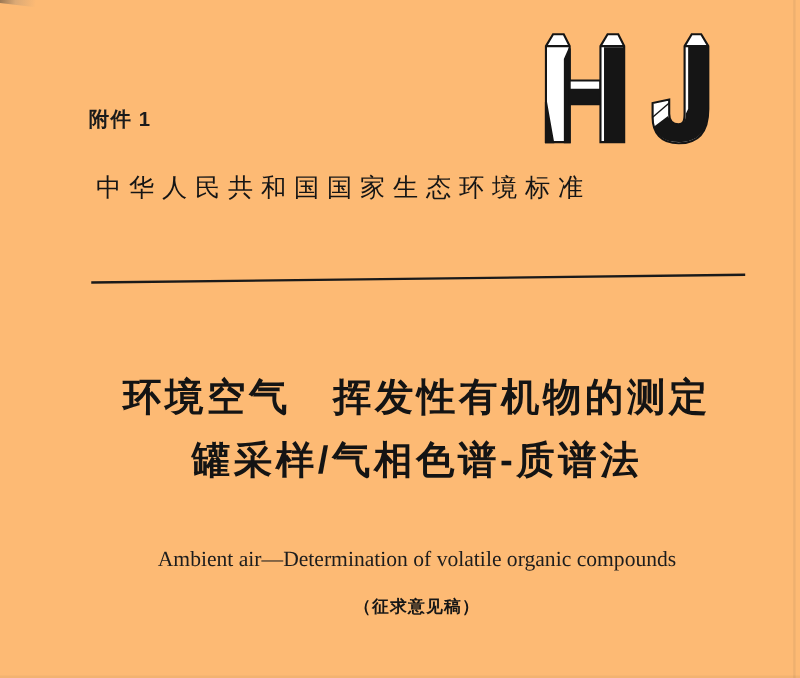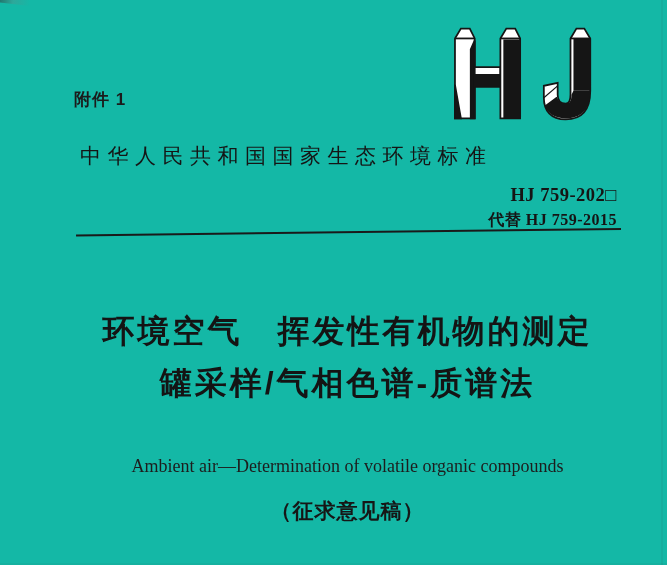--- a/index.html
+++ b/index.html
@@ -1,19 +1,19 @@
 <!DOCTYPE html>
 <html><head>
 <meta charset="utf-8">
 <style>
   html,body{margin:0;padding:0;background:#e9e9e9;}
   .page{
     position:relative;
     width:667px;height:565px;
-    background:#14b8a6;
+    background:#fdba74;
     overflow:hidden;
     color:#1b1b1b;
     font-family:"Liberation Sans", sans-serif;
   }
   
   .speck-topleft{
     position:absolute;left:-4px;top:-2px;width:34px;height:6px;
     background:linear-gradient(90deg, rgba(40,40,40,.55), rgba(120,120,120,.25), rgba(200,200,200,0));
     transform:rotate(7deg);
   }
@@ -55,21 +55,21 @@
     font-size:32px;font-weight:700;letter-spacing:3px;color:#141414;
   }
   .title-cn-1{top:310px;}
   .title-cn-2{top:362px;}
   .title-en{
     font-family:"Liberation Serif", serif;font-size:18px;color:#1d1d1d;
   }
   .title-en-1{top:425px;margin-top:31px;}
   .title-en-2{top:464px;letter-spacing:.2px;}
   .draft-note{
-    top:497px;font-size:21px;font-weight:700;letter-spacing:1px;color:#161616;
+    top:497px;font-size:14px;font-weight:700;letter-spacing:1px;color:#161616;
   }
 </style>
 </head>
 <body>
 
 <div class="page">
 
   <div class="speck-topleft"></div>
   <div class="edge-right"></div>
   <div class="edge-bottom"></div>
@@ -94,24 +94,20 @@
       <path d="M120,15 L126,5 H134 L140,15 V68 C140,89 130,97 115,97 C100,97 93,88 93,75 L93,63 L107,60 L107,72 C107,78 110,81 115,81 C119,81 120,78 120,72 Z" fill="#ffffff"></path>
       <path d="M123,15 H140 V68 L123,68 Z" fill="#151515" stroke="none"></path>
       <path d="M140,68 C140,88 130,96 115,96 C103,96 96,90 94,83 L106,74 C108,79 111,81 115,81 C119,81 121,78 121,72 L123,68 Z" fill="#151515" stroke="none"></path>
       <path d="M120,15 H140" fill="none"></path>
       <path d="M93,75 L107,63" fill="none" stroke-width="1.2"></path>
     </g>
   </svg>
 
   <div class="heading">中华人民共和国国家生态环境标准</div>
 
-  <div class="std-block">
-    <div class="std-code">HJ 759-202□</div>
-    <div class="std-replaces">代替 HJ 759-2015</div>
-  </div>
 
   <div class="rule"></div>
 
   <div class="centered-line title-cn title-cn-2">罐采样/气相色谱-质谱法</div>
   <div class="centered-line title-cn title-cn-1">环境空气　挥发性有机物的测定</div>
 
   <div class="centered-line title-en title-en-1">Ambient air—Determination of volatile organic compounds</div>
 
   <div class="centered-line draft-note">（征求意见稿）</div>
 

